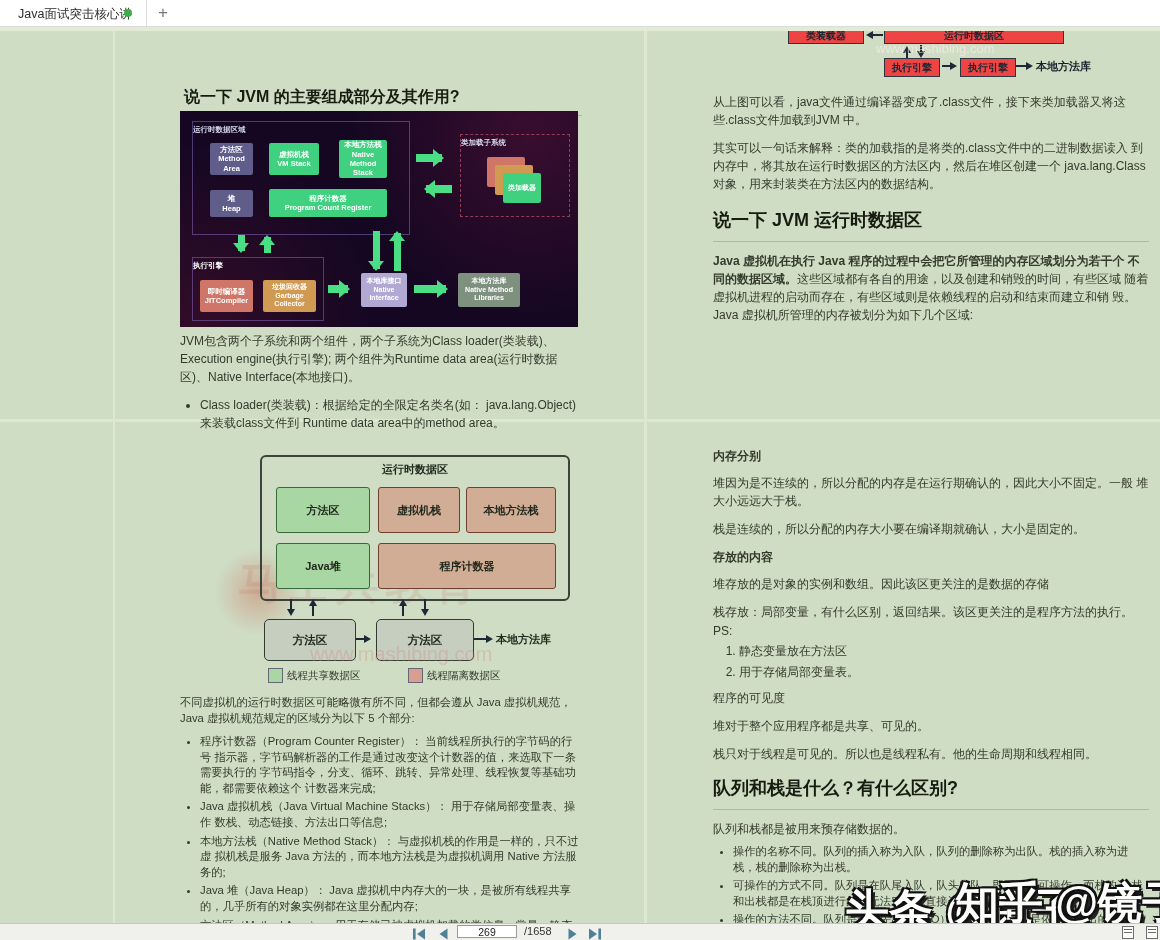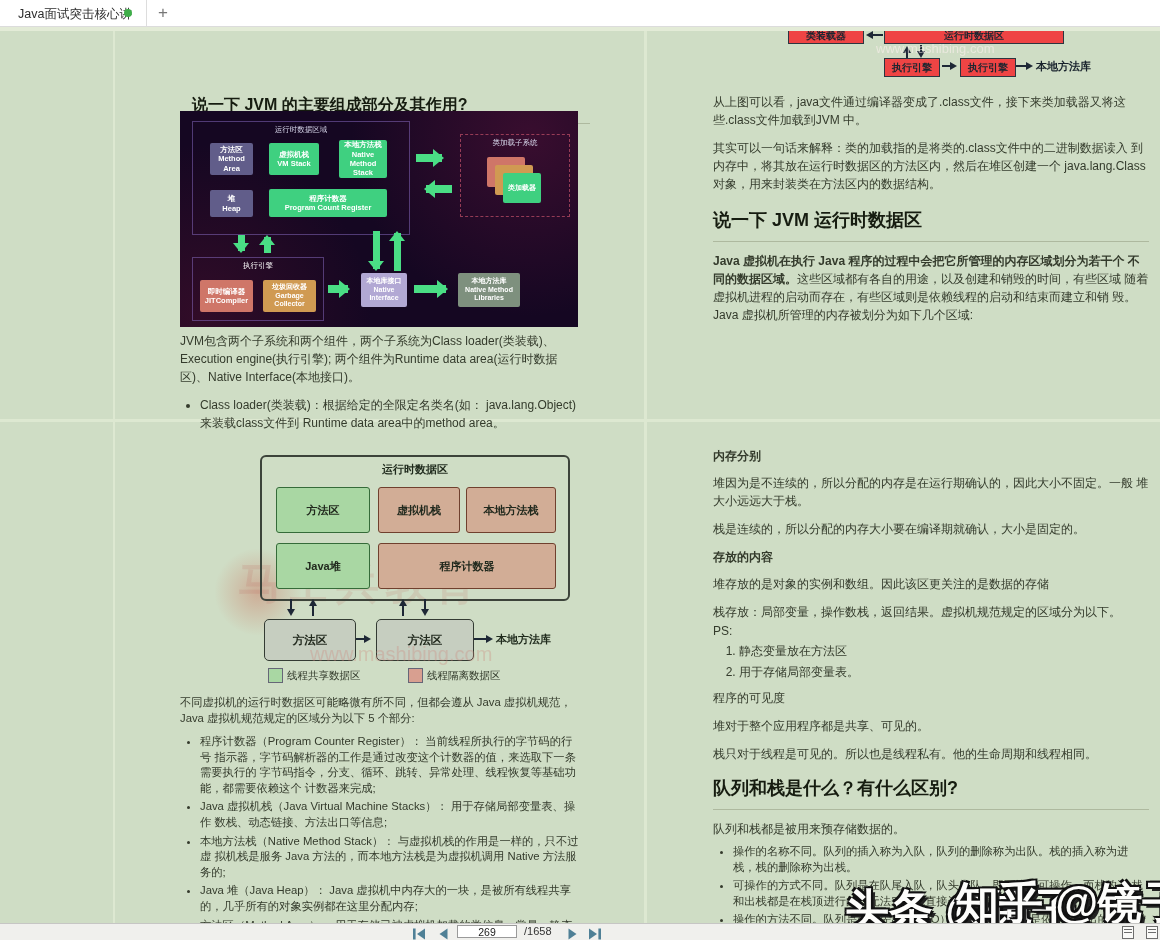--- a/index.html
+++ b/index.html
@@ -15,38 +15,38 @@
   .tab-dot{position:absolute;left:124px;top:9px;width:8px;height:8px;border-radius:50%;background:#3fae49;}
   .newtab{position:absolute;left:152px;top:1px;width:22px;height:24px;font-size:17px;
     color:#777;text-align:center;line-height:24px;cursor:default;}
   .tabstrip{position:absolute;top:26px;left:0;right:0;height:5px;background:#e3ebd7;z-index:19;}
 
   
   .content{position:absolute;top:31px;left:0;right:0;bottom:16px;background:#cfddc5;overflow:hidden;}
   .vdiv{position:absolute;top:0;bottom:0;width:3px;background:#dde8d1;}
   .hdiv{position:absolute;left:0;right:0;height:3px;background:#dde8d1;}
 
-  .h2{font-weight:700;color:#161c10;border-bottom:1px solid #aeb99f;padding-bottom:7px;margin:12px;}
+  .h2{font-weight:700;color:#161c10;border-bottom:1px solid #aeb99f;padding-bottom:7px;margin:4px;}
   .bodytext{font-size:12px;line-height:1.5;color:#343b2c;}
   p{margin:0 0 10px 0;}
   ul{margin:2px 0 10px 0;padding-left:20px;}
   ol{margin:2px 0 8px 0;padding-left:26px;}
   li{margin-bottom:3px;}
 
   
   .ddg{position:absolute;left:180px;top:80px;width:398px;height:216px;background:#150722;
     background-image:radial-gradient(circle at 88% 12%,rgba(150,30,80,.28),transparent 45%),
       radial-gradient(circle at 5% 95%,rgba(150,30,60,.22),transparent 40%);}
   .dbox{position:absolute;display:flex;align-items:center;justify-content:center;text-align:center;
     font-size:7.5px;font-weight:700;color:#fff;border-radius:2px;white-space:pre-line;line-height:1.25;}
   .dgreen{background:#3fd080;} .dpurple{background:#615d8a;} .dsalmon{background:#cf7668;}
   .dorange{background:#d09a52;} .dlav{background:#b2a8d4;color:#fff;} .dgray{background:#7e907e;}
   .dframe{position:absolute;border:1px solid rgba(140,110,200,.5);}
-  .dframe-title{position:absolute;top:3px;left:0;right:0;text-align:center;font-size:7.5px;
-    font-weight:400;color:#d6d6ea;}
+  .dframe-title{position:absolute;top:3px;left:0;right:0;font-size:7.5px;
+    font-weight:700;color:#d6d6ea;}
   .dframe-dash{position:absolute;border:1px dashed rgba(195,80,105,.7);}
 
   .gar-r,.gar-l{position:absolute;height:8px;background:#4ade85;}
   .gar-r::after{content:"";position:absolute;right:-11px;top:-5px;border:9px solid transparent;border-left:11px solid #4ade85;}
   .gar-l::before{content:"";position:absolute;left:-11px;top:-5px;border:9px solid transparent;border-right:11px solid #4ade85;}
   .gar-d,.gar-u{position:absolute;width:7px;background:#4ade85;}
   .gar-d::after{content:"";position:absolute;bottom:-10px;left:-5px;border:8px solid transparent;border-top:10px solid #4ade85;}
   .gar-u::before{content:"";position:absolute;top:-10px;left:-5px;border:8px solid transparent;border-bottom:10px solid #4ade85;}
 
   
@@ -226,21 +226,21 @@
 
       </div>
     </div>
 
     <div class="bodytext" style="position:absolute;left:713px;top:416px;width:436px;">
       <p style="font-weight:700;margin-bottom:9px;">内存分别</p>
       <p>堆因为是不连续的，所以分配的内存是在运行期确认的，因此大小不固定。一般 堆大小远远大于栈。</p>
       <p>栈是连续的，所以分配的内存大小要在编译期就确认，大小是固定的。</p>
       <p style="font-weight:700;margin-bottom:9px;">存放的内容</p>
       <p>堆存放的是对象的实例和数组。因此该区更关注的是数据的存储</p>
-      <p style="margin-bottom:1px;">栈存放：局部变量，操作数栈，返回结果。虚拟机规范规定的区域分为以下。</p>
+      <p style="margin-bottom:1px;">栈存放：局部变量，有什么区别，返回结果。该区更关注的是程序方法的执行。</p>
       <p style="margin-bottom:2px;">PS:</p>
       <ol>
         <li>静态变量放在方法区</li>
         <li>用于存储局部变量表。</li>
       </ol>
       <p>程序的可见度</p>
       <p>堆对于整个应用程序都是共享、可见的。</p>
       <p>栈只对于线程是可见的。所以也是线程私有。他的生命周期和线程相同。</p>
       <h2 class="h2" style="font-size:18px;margin:12px 0 10px 0;">队列和栈是什么？有什么区别?</h2>
       <p style="margin-bottom:6px;">队列和栈都是被用来预存储数据的。</p>

